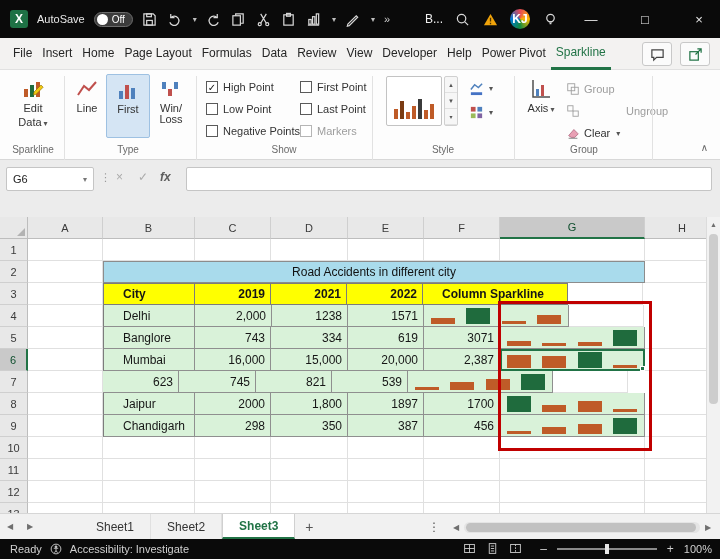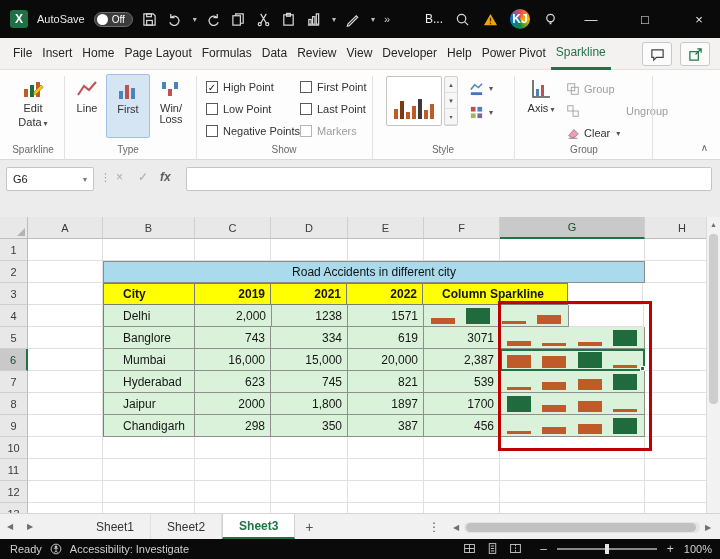--- a/index.html
+++ b/index.html
@@ -503,21 +503,20 @@
             <span class="bar" style="height: 12.3px; background: rgb(191, 91, 40);"></span>
             <span class="bar" style="height: 16px; background: rgb(31, 107, 61);"></span>
             <span class="bar" style="height: 3px; background: rgb(191, 91, 40);"></span>
             <span class="fill-handle"></span>
           </div>
           <div class="cell" style="width: 75px;"></div>
         </div>
         <div class="grow" style="top: 132px;">
           <div class="rowhdr">7</div>
           <div class="cell" style="width: 75px;"></div>
-          <div class="cell dcell left bl" style="width: 92px;">Hyderabad</div>
           <div class="cell dcell right" style="width: 76px;">623</div>
           <div class="cell dcell right" style="width: 77px;">745</div>
           <div class="cell dcell right" style="width: 76px;">821</div>
           <div class="cell dcell right" style="width: 76px;">539</div>
           <div class="cell dcell sparkcell" style="width: 145px;">
             <span class="bar" style="height: 3px; background: rgb(191, 91, 40);"></span>
             <span class="bar" style="height: 8.1px; background: rgb(191, 91, 40);"></span>
             <span class="bar" style="height: 11.3px; background: rgb(191, 91, 40);"></span>
             <span class="bar" style="height: 16px; background: rgb(31, 107, 61);"></span>
           </div>

